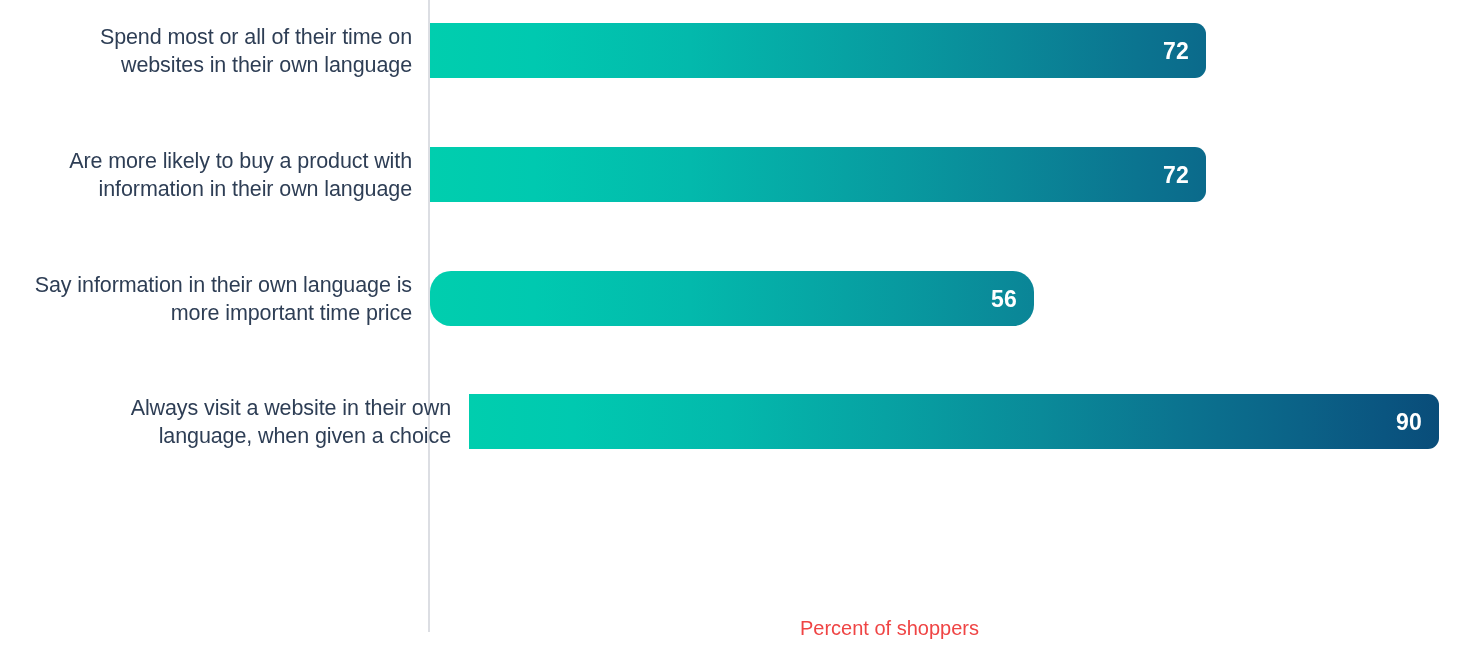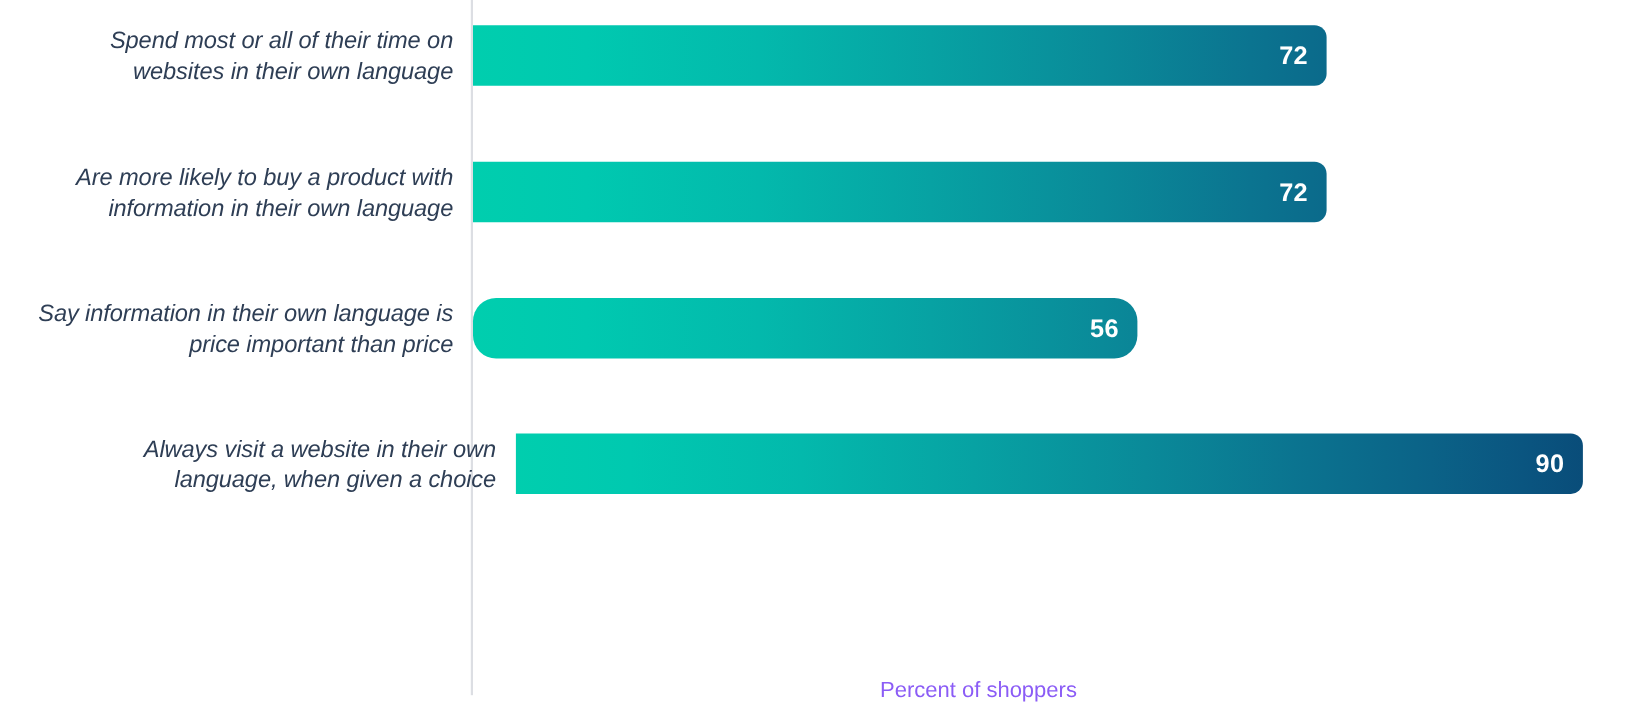--- a/index.html
+++ b/index.html
@@ -53,21 +53,20 @@
     left: 0;
     top: 50%;
     transform: translateY(-50%);
     width: 412px;
     text-align: right;
     color: #2e3e55;
     font-size: 21.5px;
     line-height: 28px;
     letter-spacing: -0.1px;
     white-space: pre-line;
-    font-style: italic;
   }
 
   .bar-track {
     position: absolute;
     left: 430px;
     top: 0;
     height: 55px;
     text-align: center;
   }
 
@@ -98,21 +97,21 @@
     transform: translateY(-50%);
     color: #ffffff;
     font-size: 23px;
     font-weight: bold;
     letter-spacing: 0.2px;
     line-height: 1;
   }
 
   .axis-caption {
     position: absolute;
-    color: #8b5cf6;
+    color: #ef4444;
     font-size: 20px;
     line-height: 26px;
     white-space: nowrap;
   }
 </style>
 </head>
 <body>
 
 <div class="chart-root">
 
@@ -135,21 +134,21 @@
 information in their own language</div>
       <div class="bar-track">
         <div class="bar" id="bar-1" style="width: 776px; background-size: 1040px 100%;">
           <span class="bar-value">72</span>
         </div>
       </div>
     </div>
 
     <div class="bar-row" id="row-2" style="top:271px;">
       <div class="row-label">Say information in their own language is
-price important than price</div>
+more important time price</div>
       <div class="bar-track">
         <div class="bar" id="bar-2" style="width: 604px; background-size: 1040px 100%; border-radius: 21px;">
           <span class="bar-value">56</span>
         </div>
       </div>
     </div>
 
     <div class="bar-row" id="row-3" style="top:394px;margin-left:39px;">
       <div class="row-label">Always visit a website in their own
 language, when given a choice</div>

